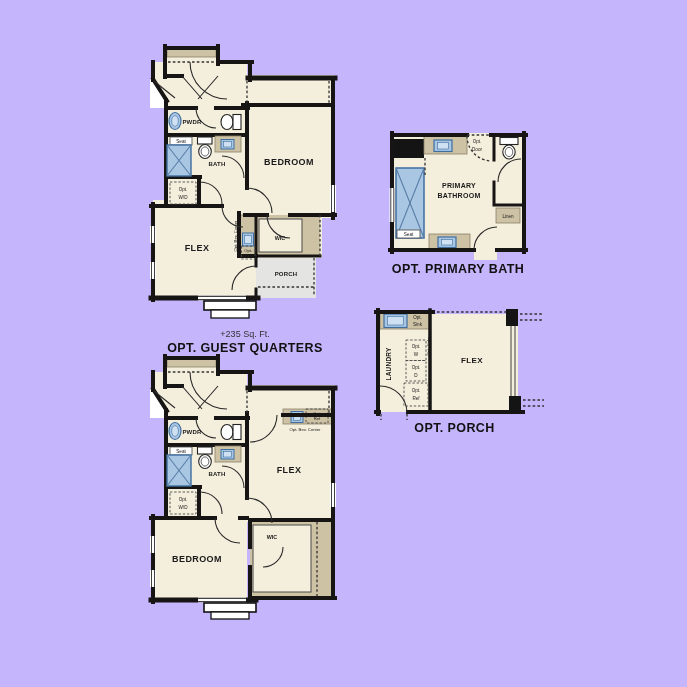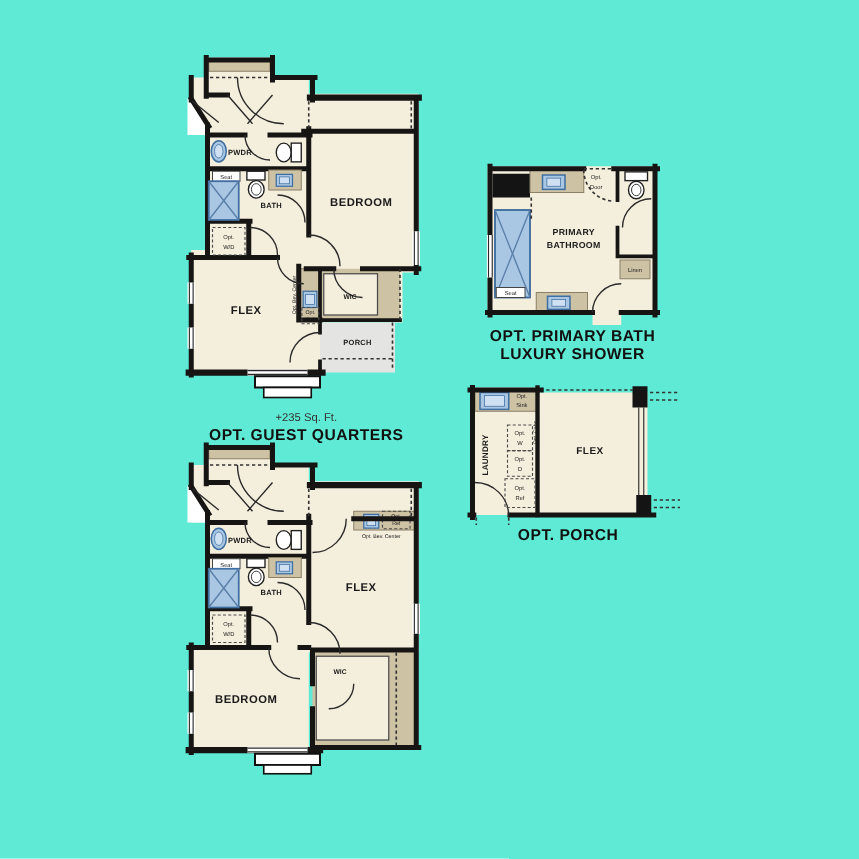--- a/index.html
+++ b/index.html
@@ -1,16 +1,16 @@
 <!DOCTYPE html>
 <html><head>
 <meta charset="utf-8">
 <style>
   html,body{margin:0;padding:0;background:#ffffff;}
-  #canvas{position:relative;width:687px;height:687px;background:#5eead4;overflow:hidden;
+  #canvas{position:relative;width:687px;height:687px;background:#c4b5fd;overflow:hidden;
           font-family:"Liberation Sans",sans-serif;}
   svg{position:absolute;overflow:visible;}
   .wall{fill:none;stroke:#161514;stroke-width:4;stroke-linecap:square;}
   .wall5{fill:none;stroke:#161514;stroke-width:5;stroke-linecap:square;}
   .wall3{fill:none;stroke:#161514;stroke-width:3;stroke-linecap:square;}
   .arc{fill:none;stroke:#2a2a2a;stroke-width:1.1;}
   .leaf{fill:none;stroke:#2a2a2a;stroke-width:1.1;}
   .dash{fill:none;stroke:#333333;stroke-width:1.3;stroke-dasharray:2.6 2.2;}
   .optbox{fill:none;stroke:#4a4a4a;stroke-width:0.9;stroke-dasharray:2.4 1.8;}
   .winline{stroke:#2a2a2a;stroke-width:0.9;}
@@ -213,21 +213,20 @@
       <text class="t-room7" x="459" y="188">PRIMARY</text>
       <text class="t-room7" x="459" y="198">BATHROOM</text>
       <text class="t-tiny" x="408.5" y="236.3">Seat</text>
       <text class="t-tiny" x="508" y="217.5">Linen</text>
       <text class="t-tiny" x="477" y="143">Opt.</text>
       <text class="t-tiny" x="477" y="151">Door</text>
     </g>
   </svg>
   <div class="title" style="left:374px;top:262px;width:168px;line-height:1.15;">
     <div>OPT. PRIMARY BATH</div>
-    <div>LUXURY SHOWER</div>
   </div>
 
   <svg style="left:373px;top:303px;" width="172" height="118" viewBox="373 303 172 118">
     <g>
       <rect class="floor" x="378" y="310" width="52" height="102"></rect>
       <rect class="floor" x="430" y="314" width="88" height="98"></rect>
     </g>
     <g>
       <rect class="tan" x="380" y="312" width="50" height="17"></rect>
       <rect class="blue" x="384" y="314" width="23" height="13.5"></rect>

